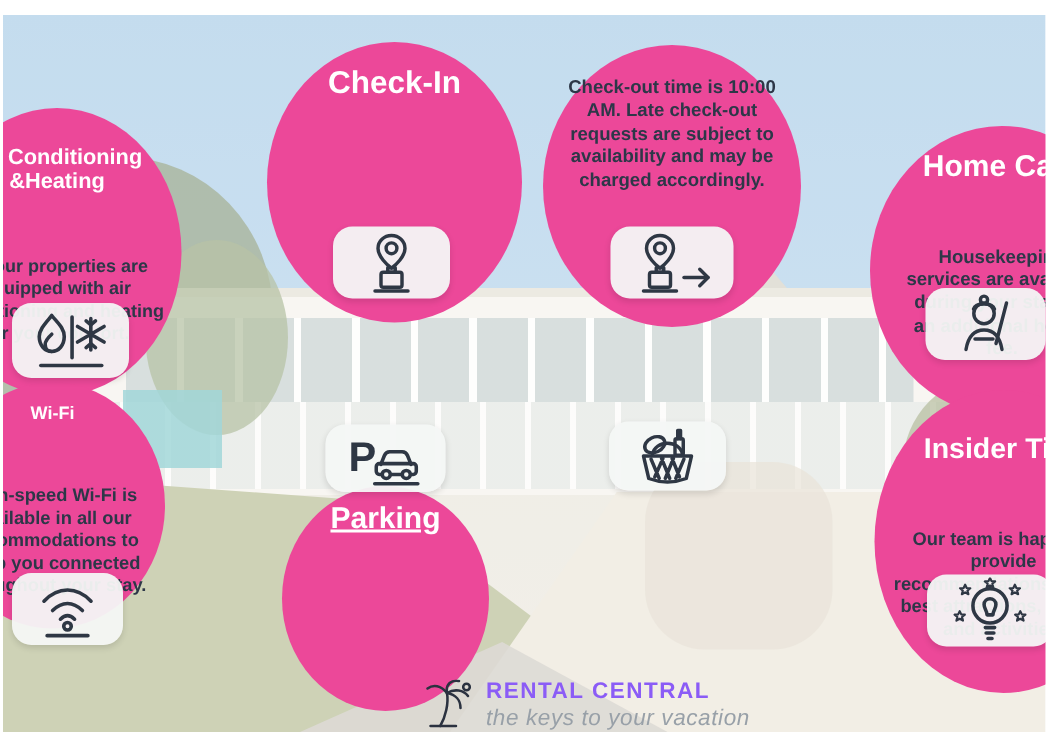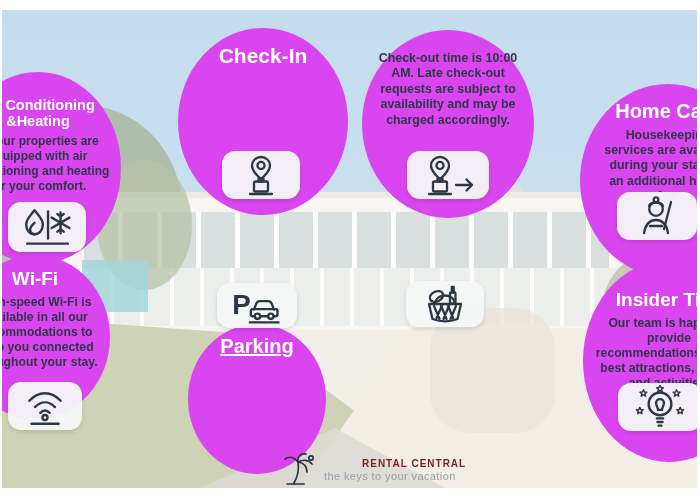--- a/index.html
+++ b/index.html
@@ -30,38 +30,38 @@
     clip-path:polygon(0 100%,28% 0,100% 0,100% 100%);}
   .rocks{left:428px;top:298px;width:125px;height:125px;background:#ded6c6;border-radius:32%;opacity:.7;}
   .path{left:198px;top:418px;width:245px;height:60px;background:#ccc8c0;
     clip-path:polygon(0 100%,55% 0,100% 100%);opacity:.9;}
   .wash{left:0;top:0;width:100%;height:100%;background:rgba(255,255,255,.34);}
   
   .banner{position:absolute;left:112px;top:203px;width:490px;height:66px;z-index:5;
     background:rgba(88,183,189,.9);display:flex;align-items:center;justify-content:center;}
   .banner h1{margin:0;font-size:38px;font-weight:bold;color:#ffffff;letter-spacing:.5px;white-space:nowrap;}
   
-  .bubble{position:absolute;border-radius:50%;background:#d946ef;z-index:10;
-    display:flex;flex-direction:column;align-items:center;text-align:center;color:#fff;}
+  .bubble{position:absolute;border-radius:50%;background:#ec4899;z-index:10;
+    display:flex;flex-direction:column;align-items:center;text-align:center;color:#fff;gap:36px;}
   .b-title{font-weight:bold;color:#ffffff;line-height:1.08;}
   .b-text{font-weight:600;color:#2d3748;line-height:1.24;margin-top:5px;}
   .b-checkin{left:178px;top:28px;width:170px;height:170px;padding-top:17px;}
   .b-checkin .b-title{font-size:21px;}
   .b-checkin .b-text{width:152px;font-size:12.4px;}
   .b-checkout{left:362px;top:30px;width:172px;height:172px;padding-top:16px;}
   .b-checkout .b-title{font-size:21px;}
   .b-checkout .b-text{width:158px;font-size:12.4px;text-align:center;}
   .b-homecare{left:580px;top:84px;width:176px;height:176px;padding-top:17px;}
   .b-homecare .b-title{font-size:20px;}
   .b-homecare .b-text{width:132px;font-size:12.4px;}
   .b-ac{left:-45px;top:72px;width:166px;height:166px;padding-top:26px;}
   .b-ac .b-title{font-size:14.5px;width:140px;}
   .b-ac .b-text{width:150px;font-size:12px;}
   .b-wifi{left:-40px;top:255px;width:150px;height:150px;padding-top:14px;}
-  .b-wifi .b-title{font-size:19px;}
+  .b-wifi .b-title{font-size:12px;}
   .b-wifi .b-text{width:140px;font-size:12.2px;}
   .b-parking{left:188px;top:324px;width:138px;height:138px;padding-top:12px;}
   .b-parking .b-title{font-size:20px;text-decoration:underline;}
   .b-parking .b-text{width:148px;font-size:11.8px;margin-top:3px;}
   .b-welcome{left:380px;top:324px;width:136px;height:136px;padding-top:12px;}
   .b-welcome .b-title{font-size:19px;width:100px;}
   .b-welcome .b-text{width:130px;font-size:12.2px;margin-top:3px;}
   .b-insider{left:583px;top:260px;width:172px;height:172px;padding-top:30px;}
   .b-insider .b-title{font-size:19px;}
   .b-insider .b-text{width:150px;font-size:12.2px;}
@@ -80,22 +80,22 @@
   .stroke{fill:none;stroke:#2e3744;stroke-width:2.3;stroke-linecap:round;stroke-linejoin:round;}
   
   .frame{position:absolute;background:#ffffff;z-index:50;}
   .f-top{left:0;top:0;width:700px;height:10px;}
   .f-bottom{left:0;top:488px;width:700px;height:12px;}
   .f-left{left:0;top:0;width:2px;height:500px;}
   .f-right{left:697px;top:0;width:3px;height:500px;}
   
   .logo{position:absolute;left:283px;top:453px;z-index:20;display:flex;align-items:center;gap:7px;}
   .logo-text{display:flex;flex-direction:column;line-height:1.1;}
-  .brand{font-size:10px;font-weight:bold;color:#7f1d1d;letter-spacing:1px;margin-left:38px;}
-  .tagline{font-size:11px;color:#98a0a8;letter-spacing:.4px;margin-top:1px;}
+  .brand{font-size:15px;font-weight:bold;color:#8b5cf6;letter-spacing:1px;}
+  .tagline{font-size:15px;color:#98a0a8;letter-spacing:.4px;margin-top:1px;font-style:italic;}
 </style>
 </head>
 <body>
 
 <div class="stage">
 
   <div class="photo">
     <div class="mountain"></div>
     <div class="tree1"></div>
     <div class="tree3"></div>

